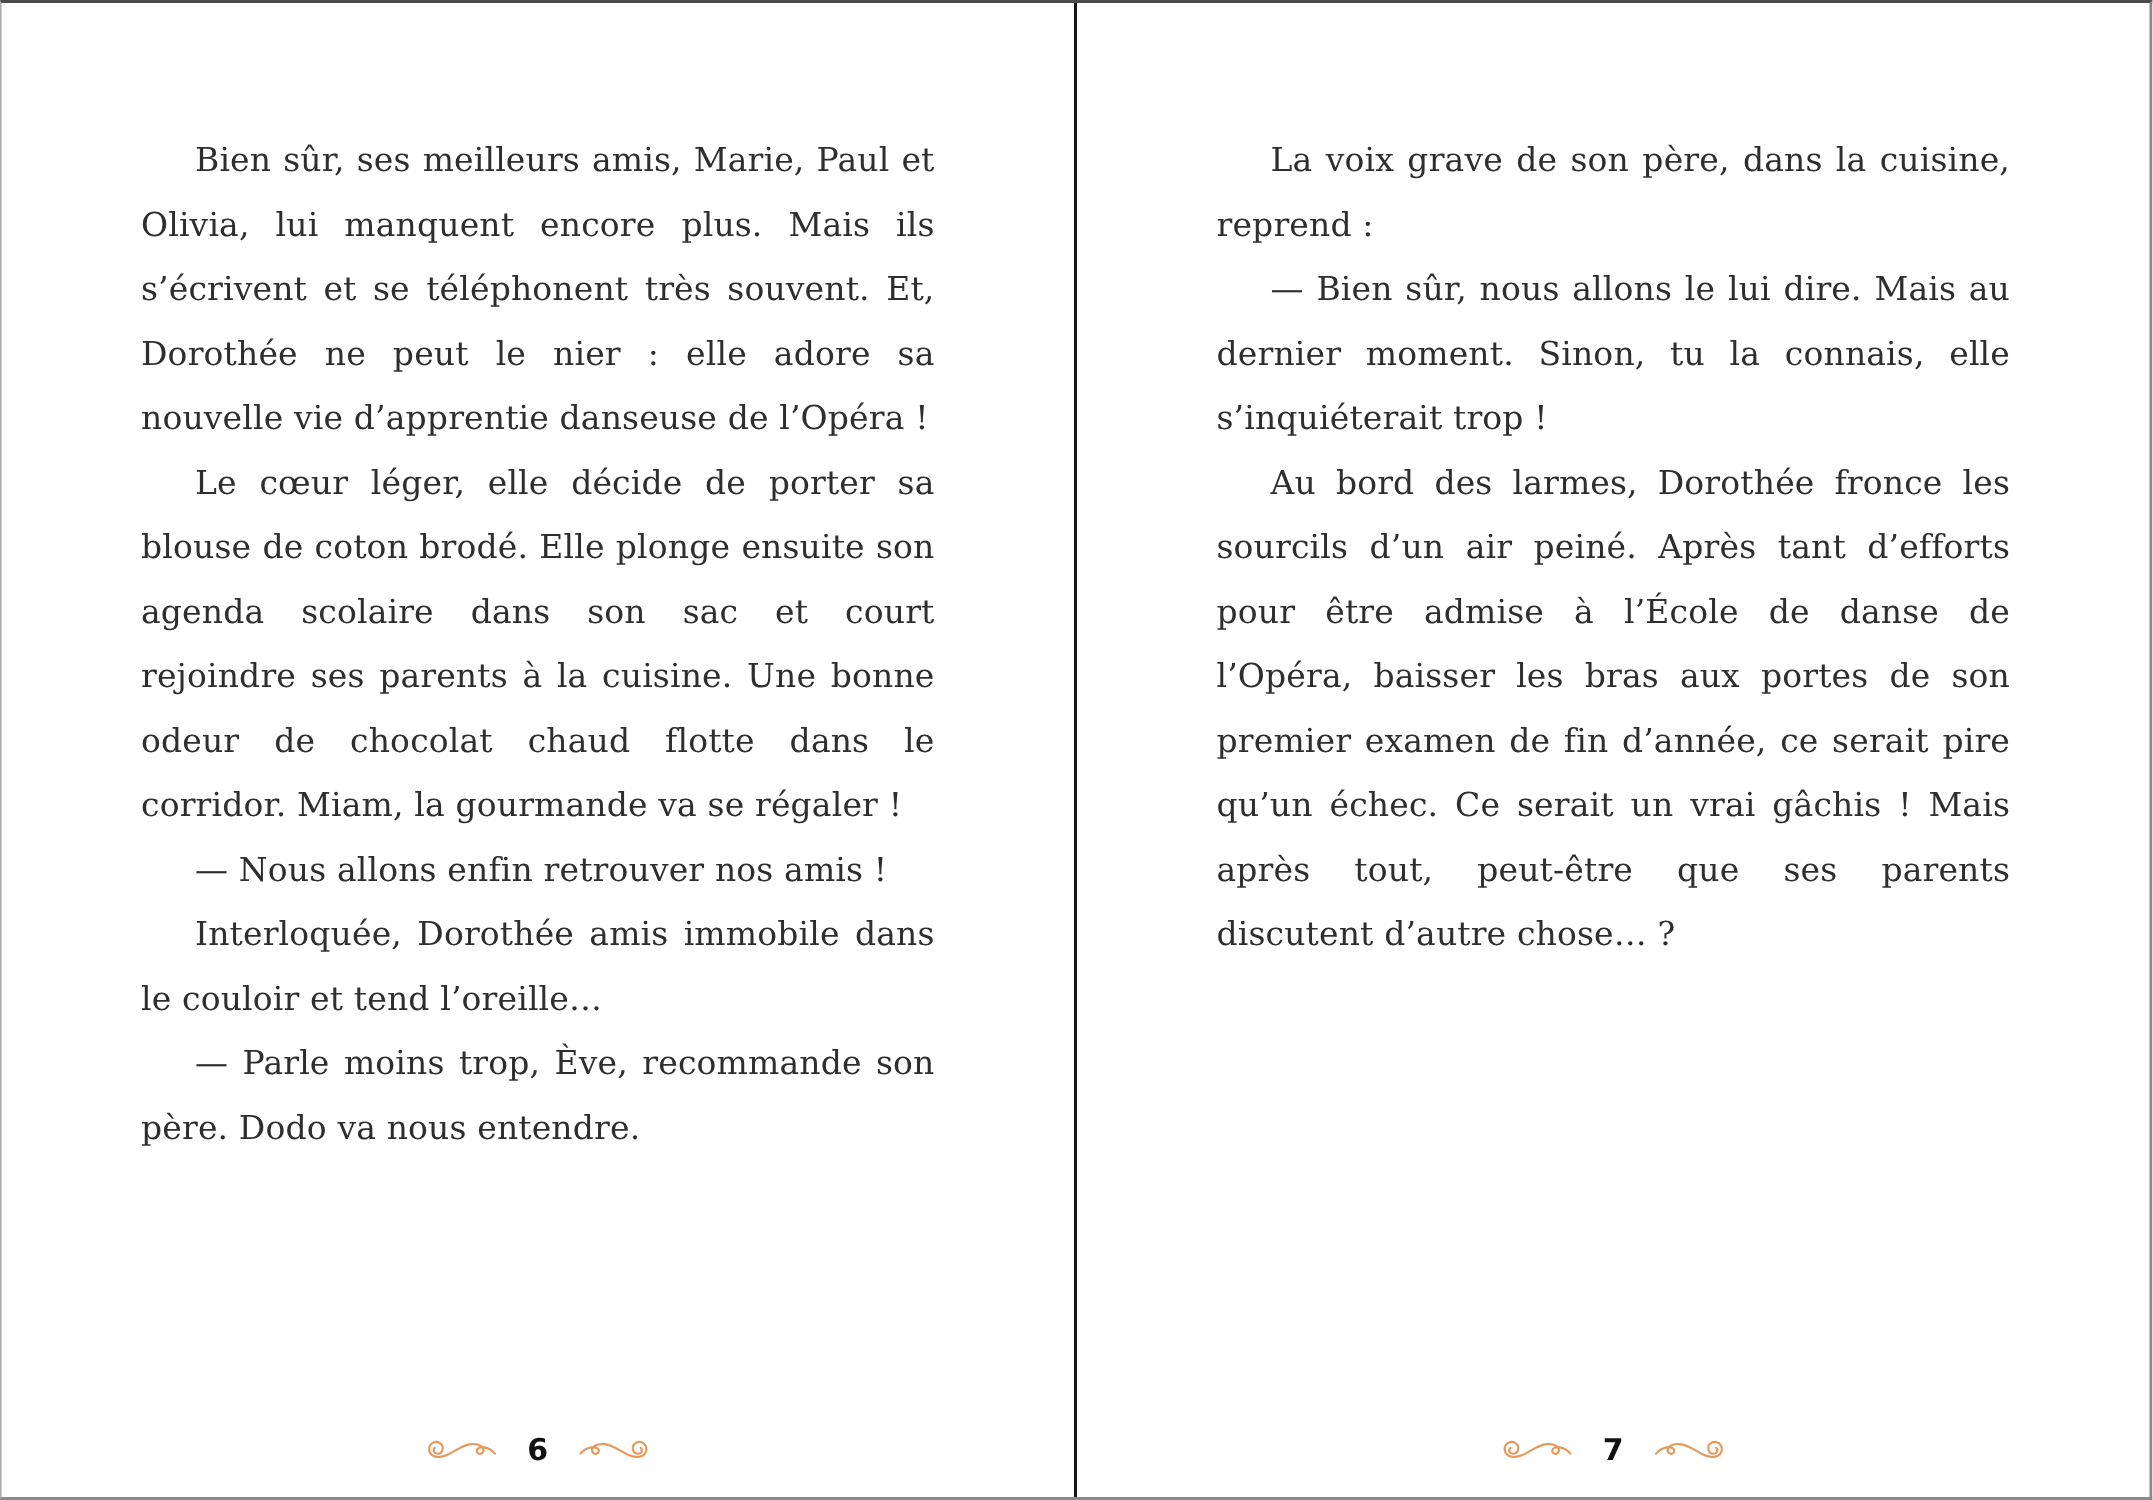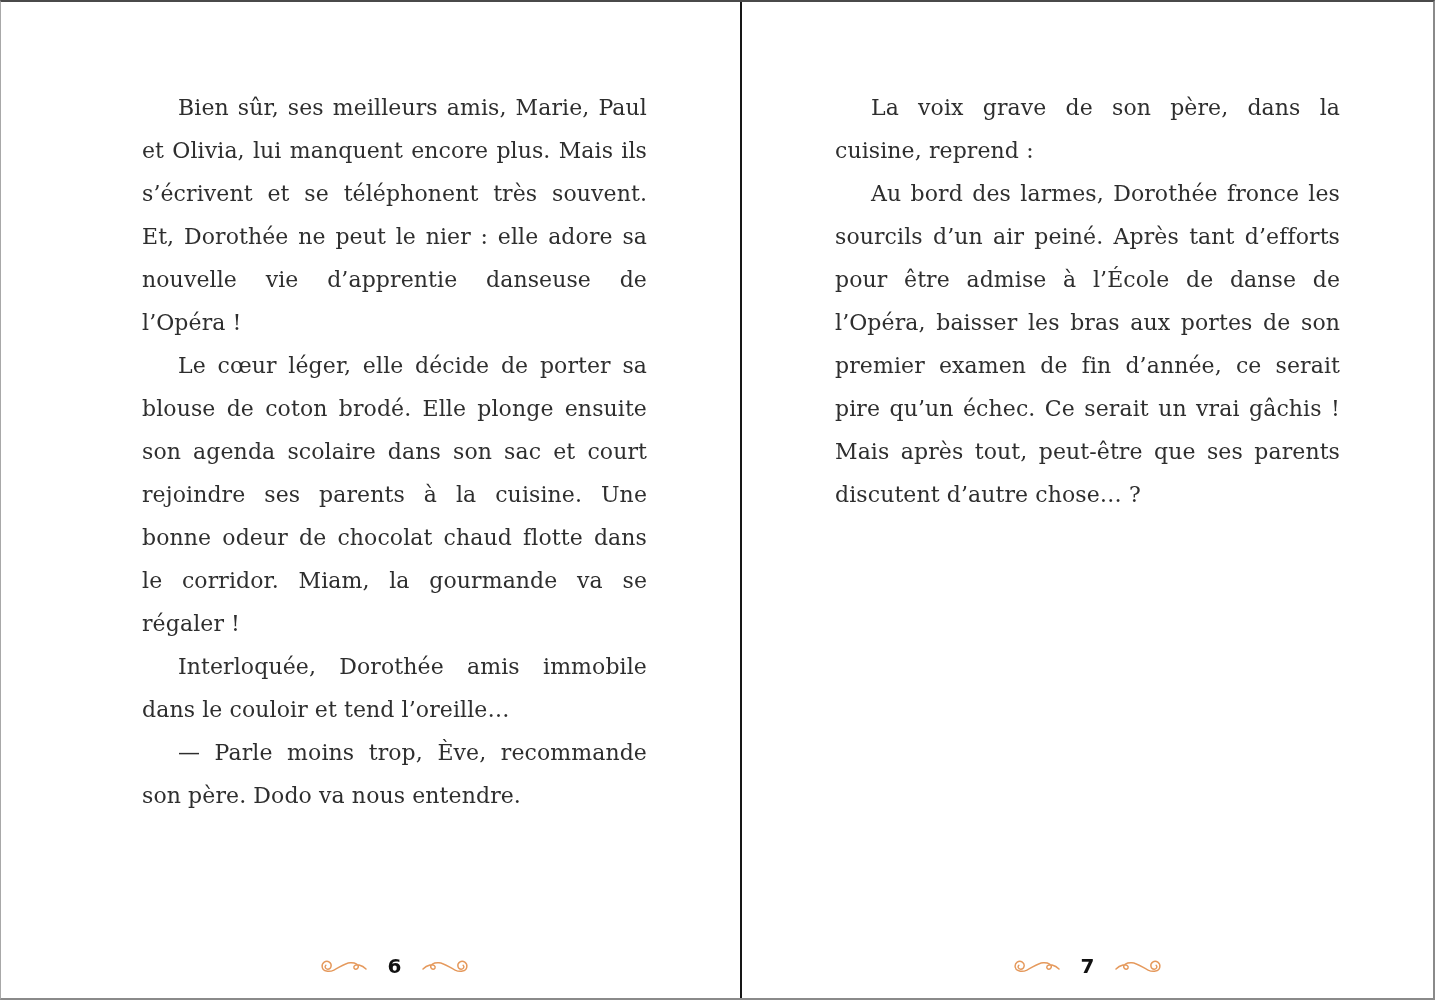--- a/index.html
+++ b/index.html
@@ -10,21 +10,20 @@
   }
   .spread {
     box-sizing: border-box;
     width: 1435px; height: 1000px;
     display: flex;
     background: var(--background, #ffffff);
     border-top: 2px solid #4a4a4a;
     border-left: 1px solid #a8a8a8;
     border-right: 2px solid var(--frame, #8a8a8a);
     border-bottom: 2px solid var(--frame, #8a8a8a);
-    padding-left: 48px;
   }
   .page { position: relative; flex: 1 1 0; box-sizing: border-box; }
   .page-left { border-right: 2px solid var(--divider, #161616); }
   .page-text { position: absolute; top: 84px; left: 93px; right: 93px; }
   p.para {
     margin: 0;
     font-size: 22px;
     line-height: 43px;
     color: var(--text, #2e2e2e);
     text-align: justify;
@@ -48,20 +47,21 @@
 </style>
 </head>
 <body>
 
 <main class="spread">
 
   <section class="page page-left">
     <div class="page-text">
         <p class="para"><span>Bien sûr, ses meilleurs amis, Marie, Paul et Olivia, lui manquent encore plus. Mais ils s’écrivent et se téléphonent très souvent. Et, Dorothée ne peut le nier : elle adore sa nouvelle vie d’apprentie danseuse de l’Opéra !</span></p>
         <p class="para"><span>Le cœur léger, elle décide de porter sa blouse de coton brodé. Elle plonge ensuite son agenda scolaire dans son sac et court rejoindre ses parents à la cuisine. Une bonne odeur de chocolat chaud flotte dans le corridor. Miam, la gourmande va se régaler !</span></p>
+        <p class="para"><span>— Nous allons enfin retrouver nos amis !</span></p>
         <p class="para"><span>Interloquée, Dorothée amis immobile dans le couloir et tend l’oreille…</span></p>
         <p class="para"><span>— Parle moins trop, Ève, recommande son père. Dodo va nous entendre.</span></p>
       </div>
     <footer class="page-footer">
       <span class="orn">
         <svg width="54" height="24" viewBox="0 0 56 24" fill="none" stroke="currentColor" stroke-width="1.5" stroke-linecap="round">
           <path d="M9.2 11.2 C7.6 12.8 8.6 15.4 11.2 15.3 C14.9 15.1 16 10 12.8 7.9 C9.2 5.5 4.6 8.8 5.4 13.1 C6.2 17.6 12.4 18.6 17.6 16.2 C24 13.2 28.6 9 34.4 8.6 C40.2 8.2 43.6 10.9 42.7 13.6 C42 15.7 39 16 38.3 14 C37.6 11.9 40.2 10.2 43.6 10.9 C46.8 11.6 49.2 13.4 50.8 15.2"></path>
         </svg>
       </span>
       <span class="page-num">6</span>
@@ -69,20 +69,21 @@
         <svg width="54" height="24" viewBox="0 0 56 24" fill="none" stroke="currentColor" stroke-width="1.5" stroke-linecap="round">
           <path d="M9.2 11.2 C7.6 12.8 8.6 15.4 11.2 15.3 C14.9 15.1 16 10 12.8 7.9 C9.2 5.5 4.6 8.8 5.4 13.1 C6.2 17.6 12.4 18.6 17.6 16.2 C24 13.2 28.6 9 34.4 8.6 C40.2 8.2 43.6 10.9 42.7 13.6 C42 15.7 39 16 38.3 14 C37.6 11.9 40.2 10.2 43.6 10.9 C46.8 11.6 49.2 13.4 50.8 15.2"></path>
         </svg>
       </span>
     </footer>
   </section>
 
   <section class="page page-right">
     <div class="page-text">
         <p class="para"><span>La voix grave de son père, dans la cuisine, reprend :</span></p>
+        <p class="para"><span>— Bien sûr, nous allons le lui dire. Mais au dernier moment. Sinon, tu la connais, elle s’inquiéterait trop !</span></p>
         <p class="para"><span>Au bord des larmes, Dorothée fronce les sourcils d’un air peiné. Après tant d’efforts pour être admise à l’École de danse de l’Opéra, baisser les bras aux portes de son premier examen de fin d’année, ce serait pire qu’un échec. Ce serait un vrai gâchis ! Mais après tout, peut-être que ses parents discutent d’autre chose… ?</span></p>
       </div>
     <footer class="page-footer">
       <span class="orn">
         <svg width="54" height="24" viewBox="0 0 56 24" fill="none" stroke="currentColor" stroke-width="1.5" stroke-linecap="round">
           <path d="M9.2 11.2 C7.6 12.8 8.6 15.4 11.2 15.3 C14.9 15.1 16 10 12.8 7.9 C9.2 5.5 4.6 8.8 5.4 13.1 C6.2 17.6 12.4 18.6 17.6 16.2 C24 13.2 28.6 9 34.4 8.6 C40.2 8.2 43.6 10.9 42.7 13.6 C42 15.7 39 16 38.3 14 C37.6 11.9 40.2 10.2 43.6 10.9 C46.8 11.6 49.2 13.4 50.8 15.2"></path>
         </svg>
       </span>
       <span class="page-num">7</span>
       <span class="orn orn-mirror">

